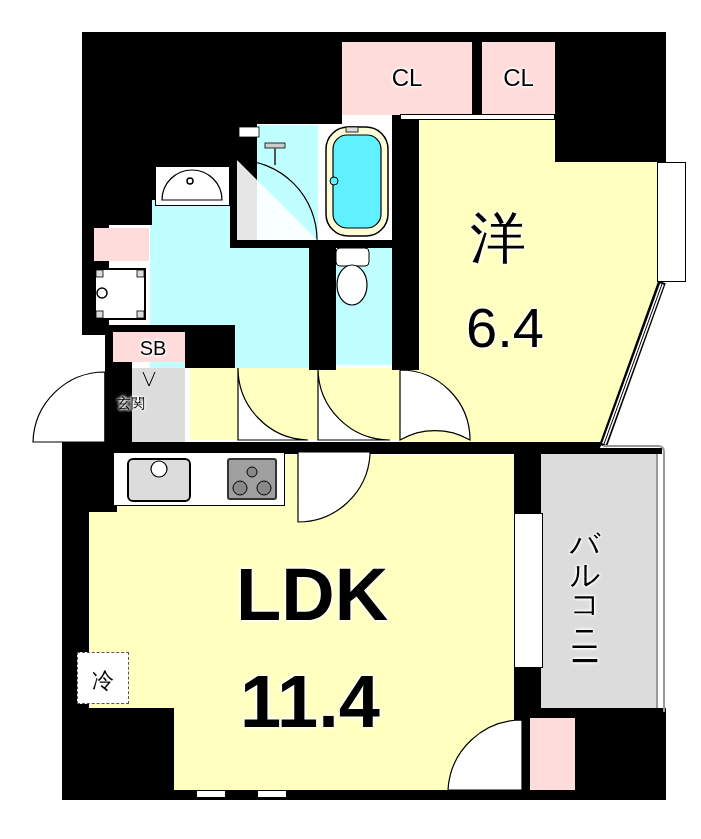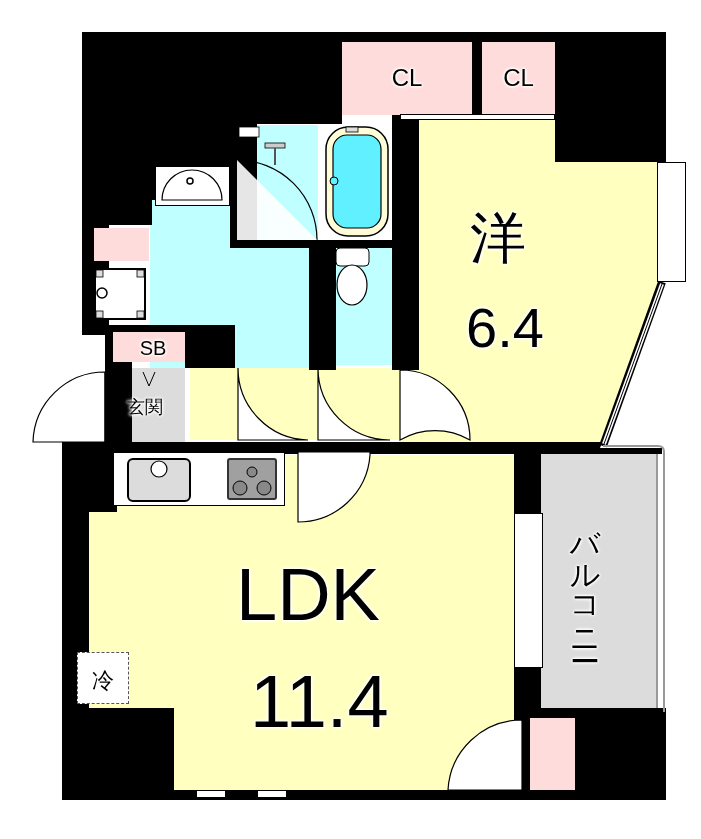--- a/index.html
+++ b/index.html
@@ -7,21 +7,21 @@
   .abs{position:absolute;box-sizing:border-box;padding-left:27px;}
   .wall{background:#000;}
   .yellow{background:#ffffc0;}
   .cyan{background:#c0ffff;}
   .pink{background:#ffdcdc;}
   .gray{background:#dcdcdc;}
   .white{background:#fff;}
   .lbl{position:absolute;color:#000;text-align:center;white-space:nowrap;
        text-shadow:0 0 3px #fff,0 0 3px #fff,0 0 3px #fff,0 0 4px #fff;}
   .cl{font-size:24px;line-height:1;}
-  .big{font-size:74px;line-height:1;}
+  .big{font-size:74px;line-height:1;font-weight:bold;}
   .mid{font-size:56px;line-height:1;}
   svg{position:absolute;left:0;top:0;}
 </style>
 </head>
 <body>
 
 <div class="abs yellow" style="left:400px;top:115px;width:258px;height:333px;"></div>
 
 <div class="abs yellow" style="left:190px;top:368px;width:210px;height:72px;"></div>
 
@@ -147,15 +147,15 @@
   <circle cx="240" cy="488" r="7" fill="#888" stroke="#000" stroke-width="1"></circle>
   <circle cx="264" cy="488" r="7" fill="#888" stroke="#000" stroke-width="1"></circle>
   <circle cx="252" cy="472" r="5" fill="#888" stroke="#000" stroke-width="1"></circle>
 
   <path d="M143,372 L149,386 L155,372" fill="none" stroke="#000" stroke-width="1"></path>
 </svg>
 
 <div class="lbl mid" style="left:470px;top:210px;">洋</div>
 <div class="lbl mid" style="left:466px;top:300px;text-align:center;">6.4</div>
 <div class="lbl big" style="left:236px;top:558px;">LDK</div>
-<div class="lbl big" style="left:250px;top:665px;text-align:center;">11.4</div>
-<div class="lbl" style="left:117px;top:395px;font-size:18px;margin-left:10px;">玄関</div>
+<div class="lbl big" style="left:240px;top:665px;text-align:center;">11.4</div>
+<div class="lbl" style="left:117px;top:395px;font-size:14px;">玄関</div>
 <div class="lbl" style="left:570px;top:510px;font-size:30px;writing-mode:vertical-rl;line-height:1;">バルコニー</div>
 
 </body></html>

